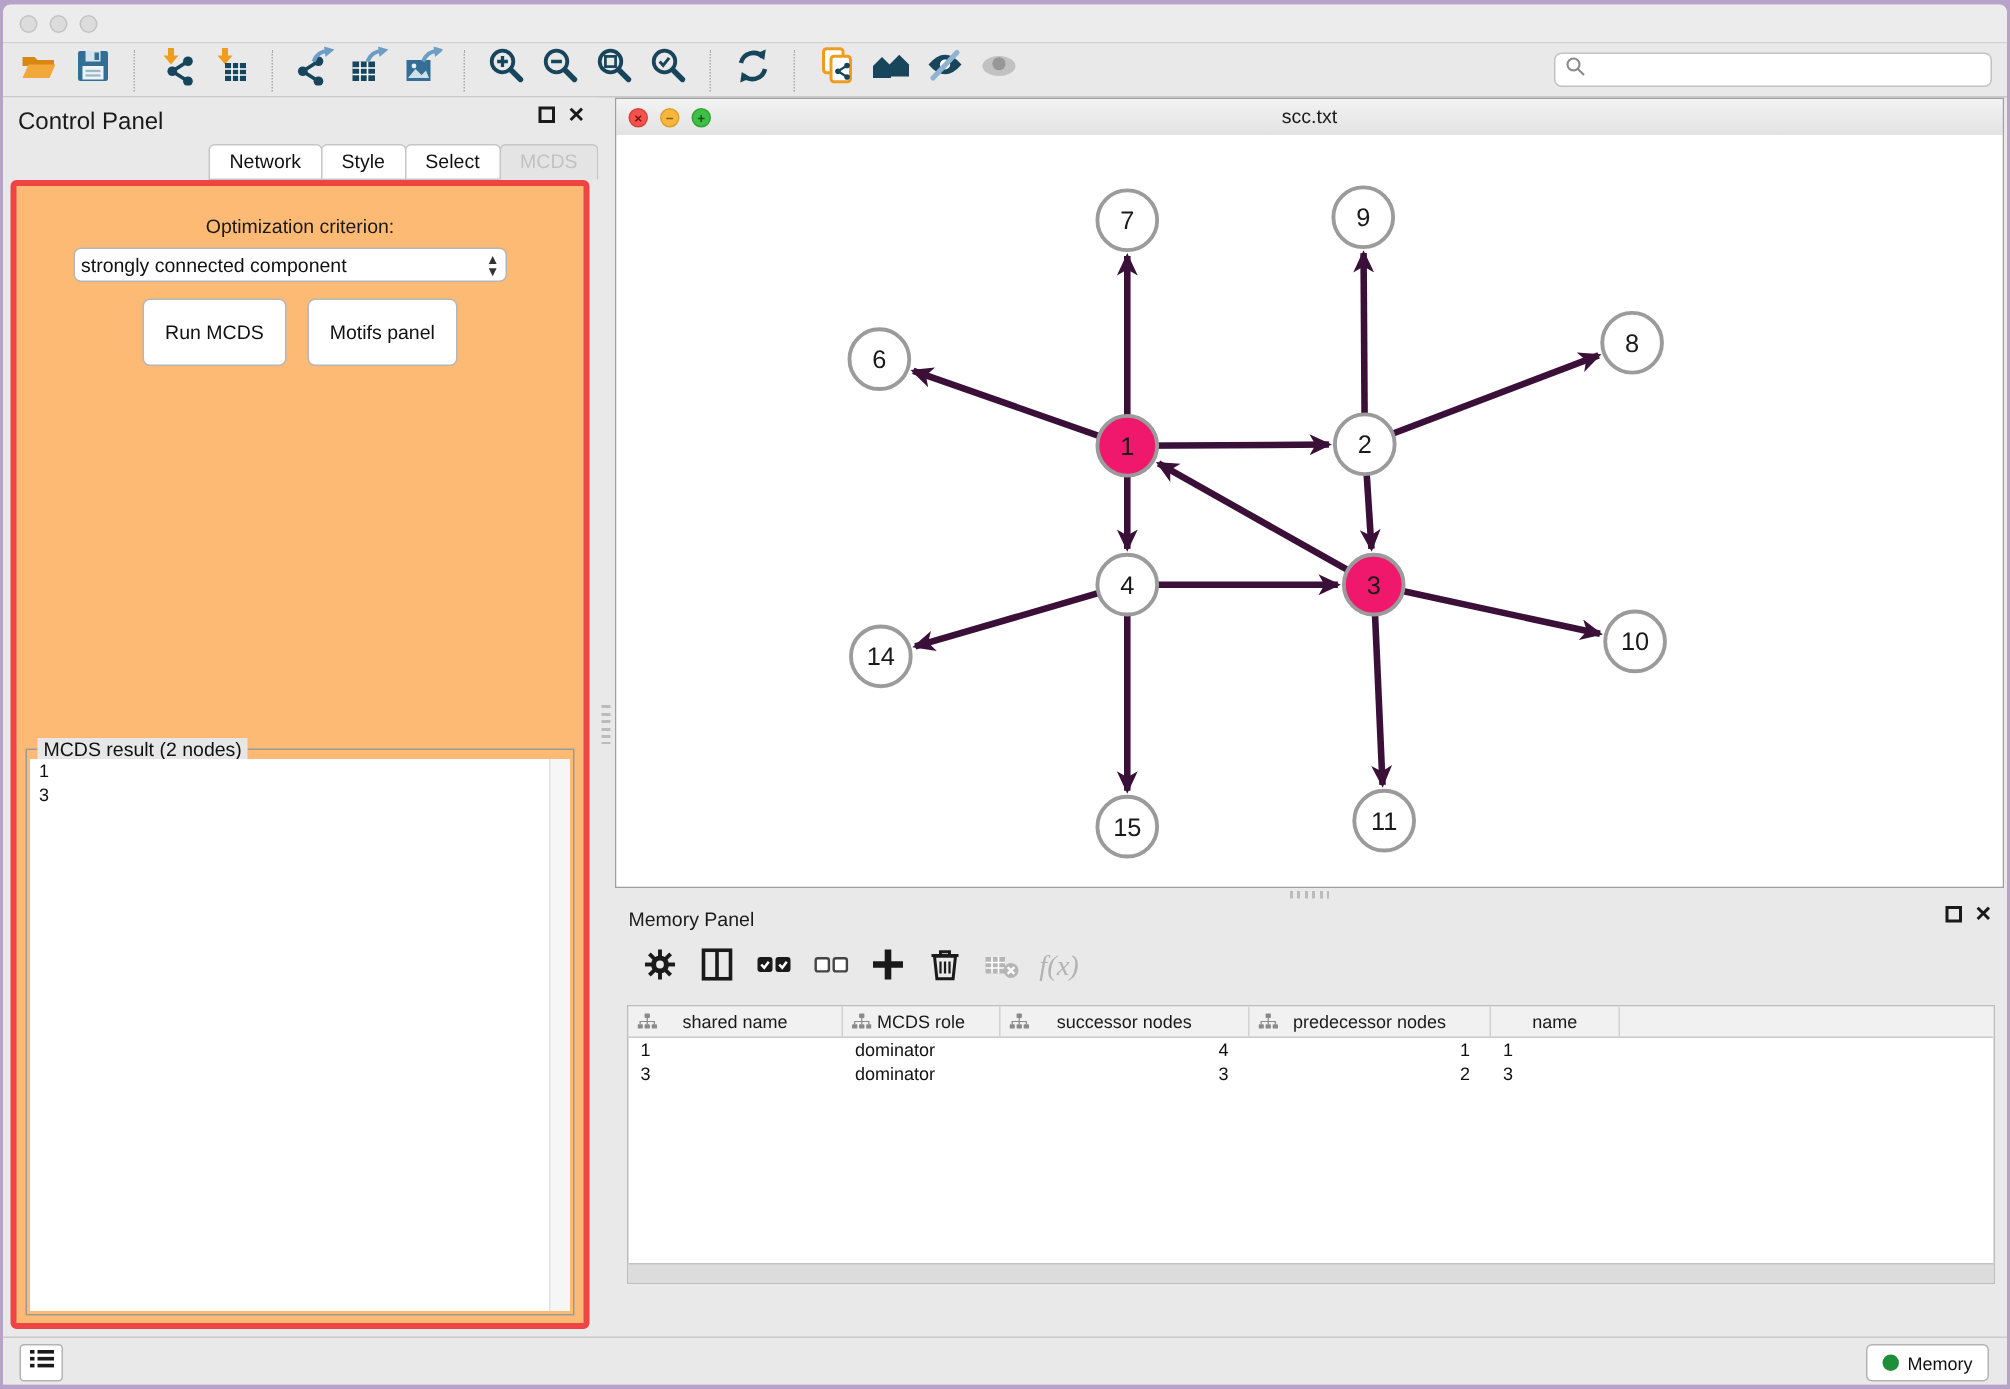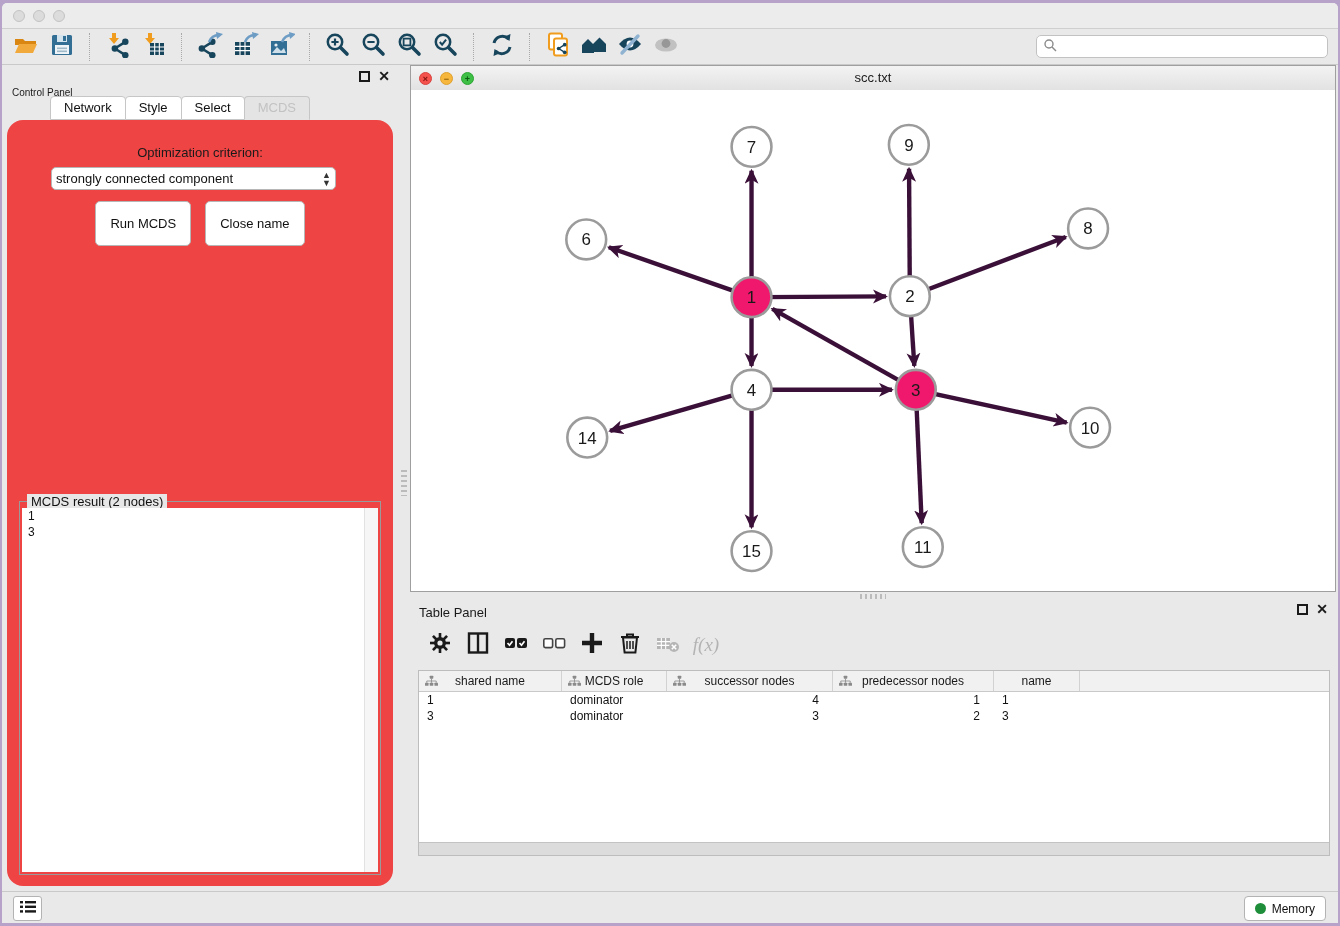--- a/index.html
+++ b/index.html
@@ -17,30 +17,30 @@
   .toolbar{position:absolute;left:0;top:26px;right:0;height:36px;background:#e9e9e9;
     border-bottom:1px solid #c9c9c9;display:flex;align-items:center;padding-left:6px;box-sizing:border-box;}
   .tb-btn{width:36px;height:30px;display:flex;align-items:center;justify-content:center;flex:0 0 auto;}
   .tb-btn.disabled{opacity:.9}
   .tb-sep{width:1px;height:28px;border-left:1px dotted #a9a9a9;margin:0 9px;flex:0 0 auto;}
   .search-box{position:absolute;right:10px;top:6px;width:292px;height:23px;background:#fff;
     border:1px solid #c2c2c2;border-radius:5px;display:flex;align-items:center;padding-left:6px;box-sizing:border-box;}
   .search-box input{border:none;outline:none;flex:1;font-size:12px;font-family:"Liberation Sans",sans-serif;background:transparent;}
   
   .control-panel{position:absolute;left:0;top:62px;width:396px;bottom:31px;background:#e9e9e9;}
-  .cp-header{position:absolute;left:10px;top:22px;font-size:10px;color:#1a1a1a;}
+  .cp-header{position:absolute;left:10px;top:8px;font-size:16px;color:#1a1a1a;}
   .win-btns{position:absolute;right:8px;top:6px;display:flex;gap:8px;align-items:center;}
   .float-btn{width:11px;height:11px;border:2px solid #1a1a1a;box-sizing:border-box;}
   .close-btn{font-size:14px;font-weight:bold;color:#1a1a1a;line-height:11px;}
-  .cp-tabs{position:absolute;left:0;top:30px;right:0;height:25px;display:flex;justify-content:flex-start;align-items:flex-end;padding-left:48px;}
+  .cp-tabs{position:absolute;left:0;top:30px;right:0;height:25px;display:flex;justify-content:flex-end;align-items:flex-end;padding-left:48px;}
   .tab{border:1px solid #c6c6c6;background:#fff;color:#111;font-size:13px;padding:3px 13px 4px;
     border-radius:4px 4px 0 0;margin-right:-1px;position:relative;}
   .tab.active{background:#e4e4e4;color:#c2c2c2;border-bottom-color:#e4e4e4;}
-  .cp-content{position:absolute;left:5px;right:5px;top:55px;bottom:6px;background:#ef4444;
-    border:6px solid #ef4444;border-radius:16px;}
+  .cp-content{position:absolute;left:5px;right:5px;top:55px;bottom:6px;background:#fdba74;
+    border:4px solid #ef4444;border-radius:4px;}
   .opt-label{position:absolute;top:19px;left:0;right:0;text-align:center;font-size:13px;color:#1a1a1a;}
   .criterion{position:absolute;left:38px;right:51px;top:41px;height:23px;background:#fff;
     border:1px solid #b6b6b6;border-radius:5px;display:flex;align-items:center;font-size:13px;
     padding:0 4px;box-sizing:border-box;color:#111;}
   .criterion .stepper{margin-left:auto;font-size:9px;line-height:8px;color:#333;text-align:center;}
   .cp-buttons{position:absolute;top:75px;left:0;right:0;display:flex;justify-content:center;gap:14px;}
   .mac-btn{background:#fff;border:1px solid #b6b6b6;border-radius:5px;font-size:13px;color:#111;
     padding:14px 14px;font-family:"Liberation Sans",sans-serif;}
   .result-box{position:absolute;left:6px;right:6px;top:375px;bottom:5px;border:1px solid #9a9a9a;}
   .result-legend{position:absolute;top:-8px;left:7px;background:#e7e7e7;padding:0 4px;font-size:13px;color:#111;}
@@ -277,21 +277,21 @@
         <div class="tab active">MCDS</div>
       </div>
     <div class="cp-content">
       <div class="opt-label">Optimization criterion:</div>
       <div class="criterion">
         <span>strongly connected component</span>
         <span class="stepper">▲<br>▼</span>
       </div>
       <div class="cp-buttons">
         <button class="mac-btn">Run MCDS</button>
-        <button class="mac-btn">Close name</button>
+        <button class="mac-btn">Motifs panel</button>
       </div>
       <div class="result-box">
         <div class="result-legend">MCDS result (2 nodes)</div>
         <div class="result-area" id="result-area">
           <div class="result-scroll"></div>
         <div class="result-line">1</div>
             <div class="result-line">3</div>
           </div>
       </div>
     </div>
@@ -378,21 +378,21 @@
           </g>
         </svg>
     </div>
   </div>
 
   <div class="h-split">
       <div class="h-grip"></div>
     </div>
 
   <div class="table-panel">
-    <div class="tp-header">Table Panel</div>
+    <div class="tp-header">Memory Panel</div>
     <div class="win-btns" style="top:4px;">
       <div class="float-btn"></div>
       <div class="close-btn">✕</div>
     </div>
     <div class="tp-toolbar" id="tp-toolbar">
         <div class="tp-btn">
           <span><svg width="26" height="26" viewBox="0 0 26 26">
               <g fill="#1a1a1a">
                 <rect x="11.7" y="3" width="2.6" height="5" transform="rotate(0 13 13)"></rect>
                 <rect x="11.7" y="3" width="2.6" height="5" transform="rotate(45 13 13)"></rect>

